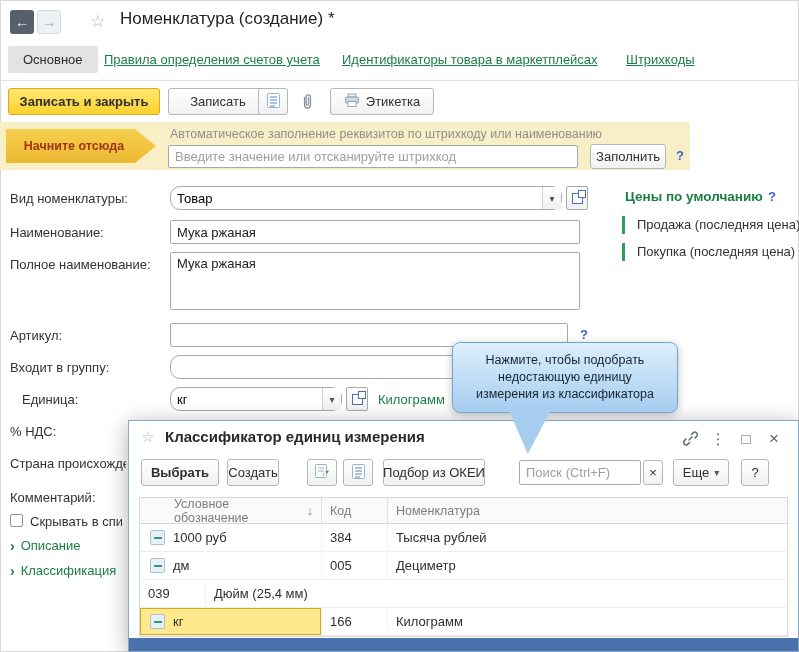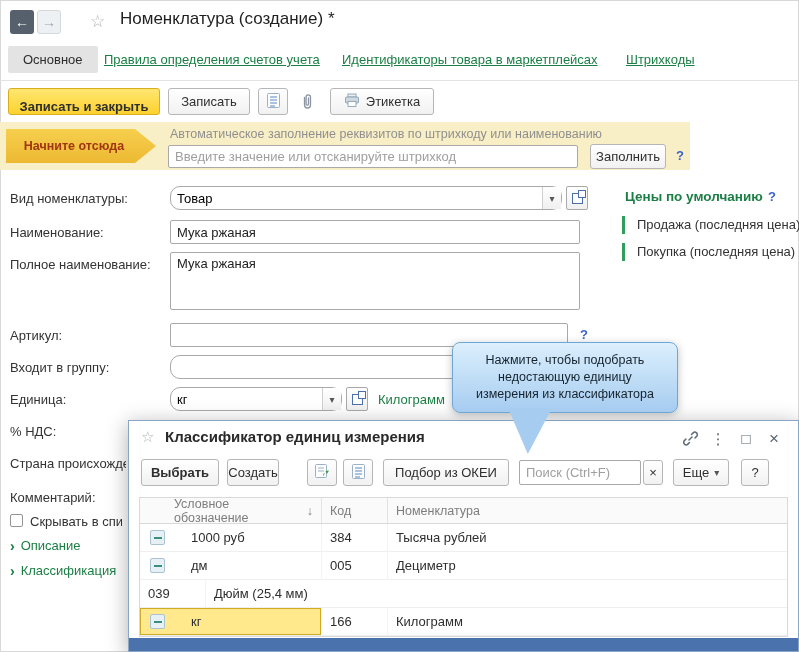--- a/index.html
+++ b/index.html
@@ -4,21 +4,21 @@
 <style>
   html,body{margin:0;padding:0;background:#fff;}
   .app{position:relative;width:799px;height:652px;background:#fff;overflow:hidden;
        font-family:"Liberation Sans",sans-serif;font-size:13px;color:#2c2c2c;
        box-shadow:inset 0 0 0 1px #d8d8d8;}
   .hr{position:absolute;left:0;right:0;height:1px;background:#e3e3e3;}
   
   .btn{position:absolute;display:inline-flex;align-items:center;justify-content:center;gap:6px;
        background:linear-gradient(#ffffff,#f1f1f1);border:1px solid #b6b6b6;border-radius:3px;
        font-size:13px;color:#2f2f2f;padding:0 10px;height:27px;box-sizing:border-box;cursor:pointer;white-space:nowrap;}
-  .btn-yellow{background:linear-gradient(#ffe671,#fcd22f);border-color:#d8ae1c;font-weight:600;align-items:flex-end;}
+  .btn-yellow{background:linear-gradient(#ffe671,#fcd22f);border-color:#d8ae1c;font-weight:600;}
   .icon-btn{padding:0;}
   .flat{border:none;background:transparent;}
   .navbtn{position:absolute;width:24px;height:24px;border-radius:3px;display:flex;align-items:center;
        justify-content:center;font-size:14px;cursor:pointer;box-sizing:border-box;}
   .nav-back{background:#55606c;color:#fff;}
   .nav-fwd{background:#eef1f3;color:#9aa4ad;border:1px solid #d3d8db;}
   .star{position:absolute;color:#b3b3b3;font-size:17px;cursor:pointer;line-height:1;}
   .page-title{position:absolute;font-size:17px;color:#1f1f1f;white-space:nowrap;}
   .tab{position:absolute;height:27px;line-height:27px;padding:0 15px;background:#e3e3e3;border-radius:2px;cursor:pointer;}
   .link{position:absolute;color:#1b7e45;text-decoration:underline;cursor:pointer;white-space:nowrap;}
@@ -73,21 +73,21 @@
   .th{box-sizing:border-box;padding:0 8px;display:flex;align-items:center;height:100%;border-right:1px solid #e3e3e3;cursor:pointer;}
   .th:last-child{border-right:none;}
   .c1{width:182px;flex:none;}
   .c2{width:66px;flex:none;}
   .c3{flex:1;}
   .th.c1{padding-left:34px;}
   .sort{margin-left:5px;color:#888;}
   .trow{display:flex;height:27px;align-items:center;border-bottom:1px solid #efefef;cursor:pointer;font-size:13px;color:#2e2e2e;}
   .td{box-sizing:border-box;padding:0 8px;display:flex;align-items:center;height:100%;border-right:1px solid #f3f3f3;overflow:hidden;}
   .td:last-child{border-right:none;}
-  .td.c1{padding-left:10px;gap:26px;}
+  .td.c1{padding-left:10px;gap:8px;}
   .sel{background:#ffe98c;box-shadow:inset 0 0 0 1px #d2ab25;}
   .unit-ic{width:15px;height:15px;border-radius:2px;background:#e7f0f5;border:1px solid #a9c3d2;
        display:inline-flex;align-items:center;justify-content:center;flex:none;box-sizing:border-box;}
   .unit-ic i{width:8px;height:2px;background:#3a8f83;display:block;}
   .win-bottom{position:absolute;left:0;right:0;bottom:0;height:13px;background:#4a72ad;}
 </style>
 </head>
 <body>
 
 <div class="app">
@@ -103,21 +103,21 @@
 
   <div class="tab" style="left:8px;top:46px">Основное</div>
   <span class="link" style="left:104px;top:52px">Правила определения счетов учета</span>
   <span class="link" style="left:342px;top:52px">Идентификаторы товара в маркетплейсах</span>
   <span class="link" style="left:626px;top:52px">Штрихкоды</span>
   <div class="hr" style="top:80px"></div>
 
   <div class="btn btn-yellow" style="left:8px;top:88px;width:152px">
     <span>Записать и закрыть</span>
   </div>
-  <div class="btn" style="left:168px;top:88px;width:82px">
+  <div class="btn" style="left:168px;top:88px;width:100px">
     <span>Записать</span>
   </div>
   <div class="btn icon-btn" style="left:258px;top:88px;width:30px">
     <span>
       <svg width="15" height="17" viewBox="0 0 15 17">
           <rect x="1.5" y="1.5" width="12" height="14" rx="1" fill="#fdfdfd" stroke="#9bb0c9"></rect>
           <path d="M4 5h7M4 8h7M4 11h7M4 14h5" stroke="#5b87c5" stroke-width="1.2"></path>
         </svg>
     </span>
   </div>
@@ -176,21 +176,21 @@
 
   <div class="lbl" style="left:10px;top:360px">Входит в группу:</div>
   <div class="combo" style="left:170px;top:355px;width:392px">
     <input value="" style="">
     <span class="arr">▾</span>
   </div>
   <div class="open-btn" style="left:566px;top:355px">
     <span class="open-glyph"></span>
   </div>
 
-  <div class="lbl" style="left:10px;top:392px">Единица:</div>
+  <div class="lbl" style="left:22px;top:392px">Единица:</div>
   <div class="combo" style="left:170px;top:387px;width:172px">
     <input value="кг" style="">
     <span class="arr">▾</span>
   </div>
   <div class="open-btn" style="left:346px;top:387px">
     <span class="open-glyph"></span>
   </div>
   <span class="unit-link" style="left:378px;top:392px">Килограмм</span>
 
   <div class="lbl" style="left:10px;top:424px">% НДС:</div>
@@ -245,21 +245,21 @@
       </span>
     </div>
     <div class="wbtn" style="left:214px;top:38px;width:30px;padding:0">
       <span>
         <svg width="15" height="17" viewBox="0 0 15 17">
             <rect x="1.5" y="1.5" width="12" height="14" rx="1" fill="#fdfdfd" stroke="#9bb0c9"></rect>
             <path d="M4 5h7M4 8h7M4 11h7M4 14h5" stroke="#5b87c5" stroke-width="1.2"></path>
           </svg>
       </span>
     </div>
-    <div class="wbtn" style="left:254px;top:38px;width:126px">
+    <div class="wbtn" style="left:254px;top:38px;width:102px">
       <span>Подбор из ОКЕИ</span>
     </div>
     <input class="input" style="left: 390px; top: 39px; width: 122px; height: 25px;" placeholder="Поиск (Ctrl+F)">
     <div class="wbtn" style="left:514px;top:39px;width:20px;height:25px;padding:0">
       <span>×</span>
     </div>
     <div class="wbtn" style="left:544px;top:38px;width:56px">
       <span>Еще</span>
       <span style="font-size:10px;color:#555">▾</span>
     </div>

